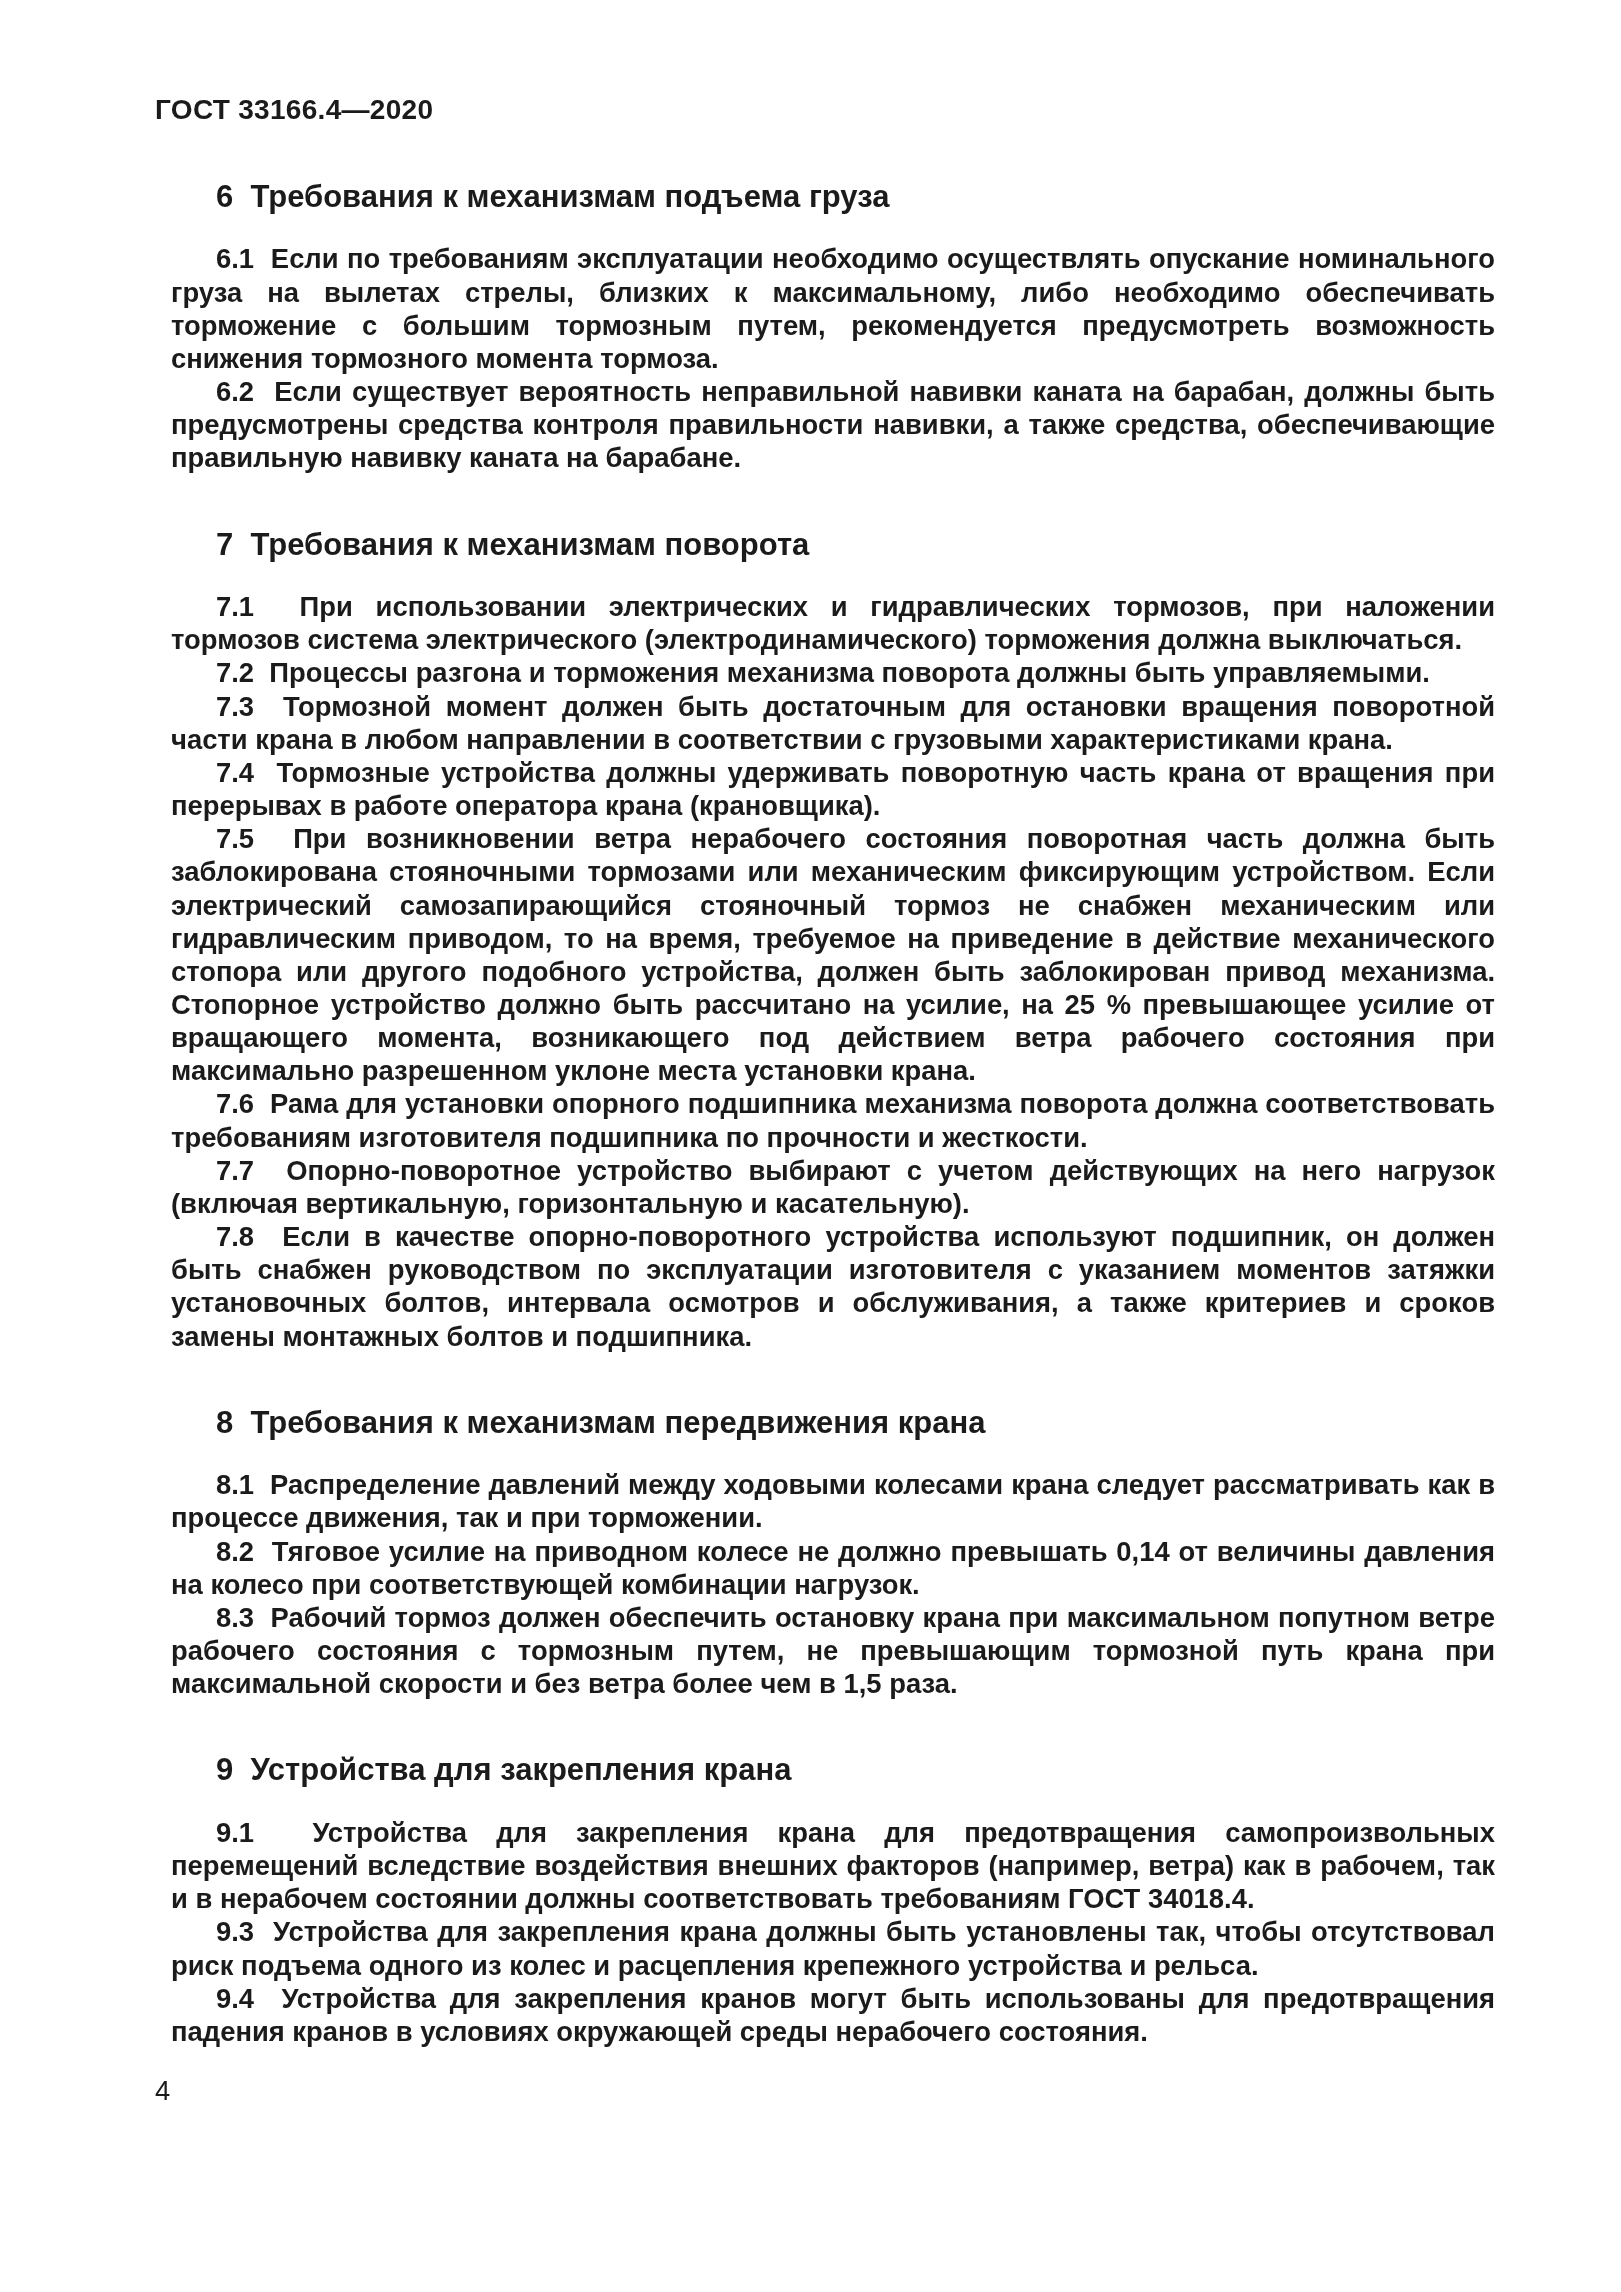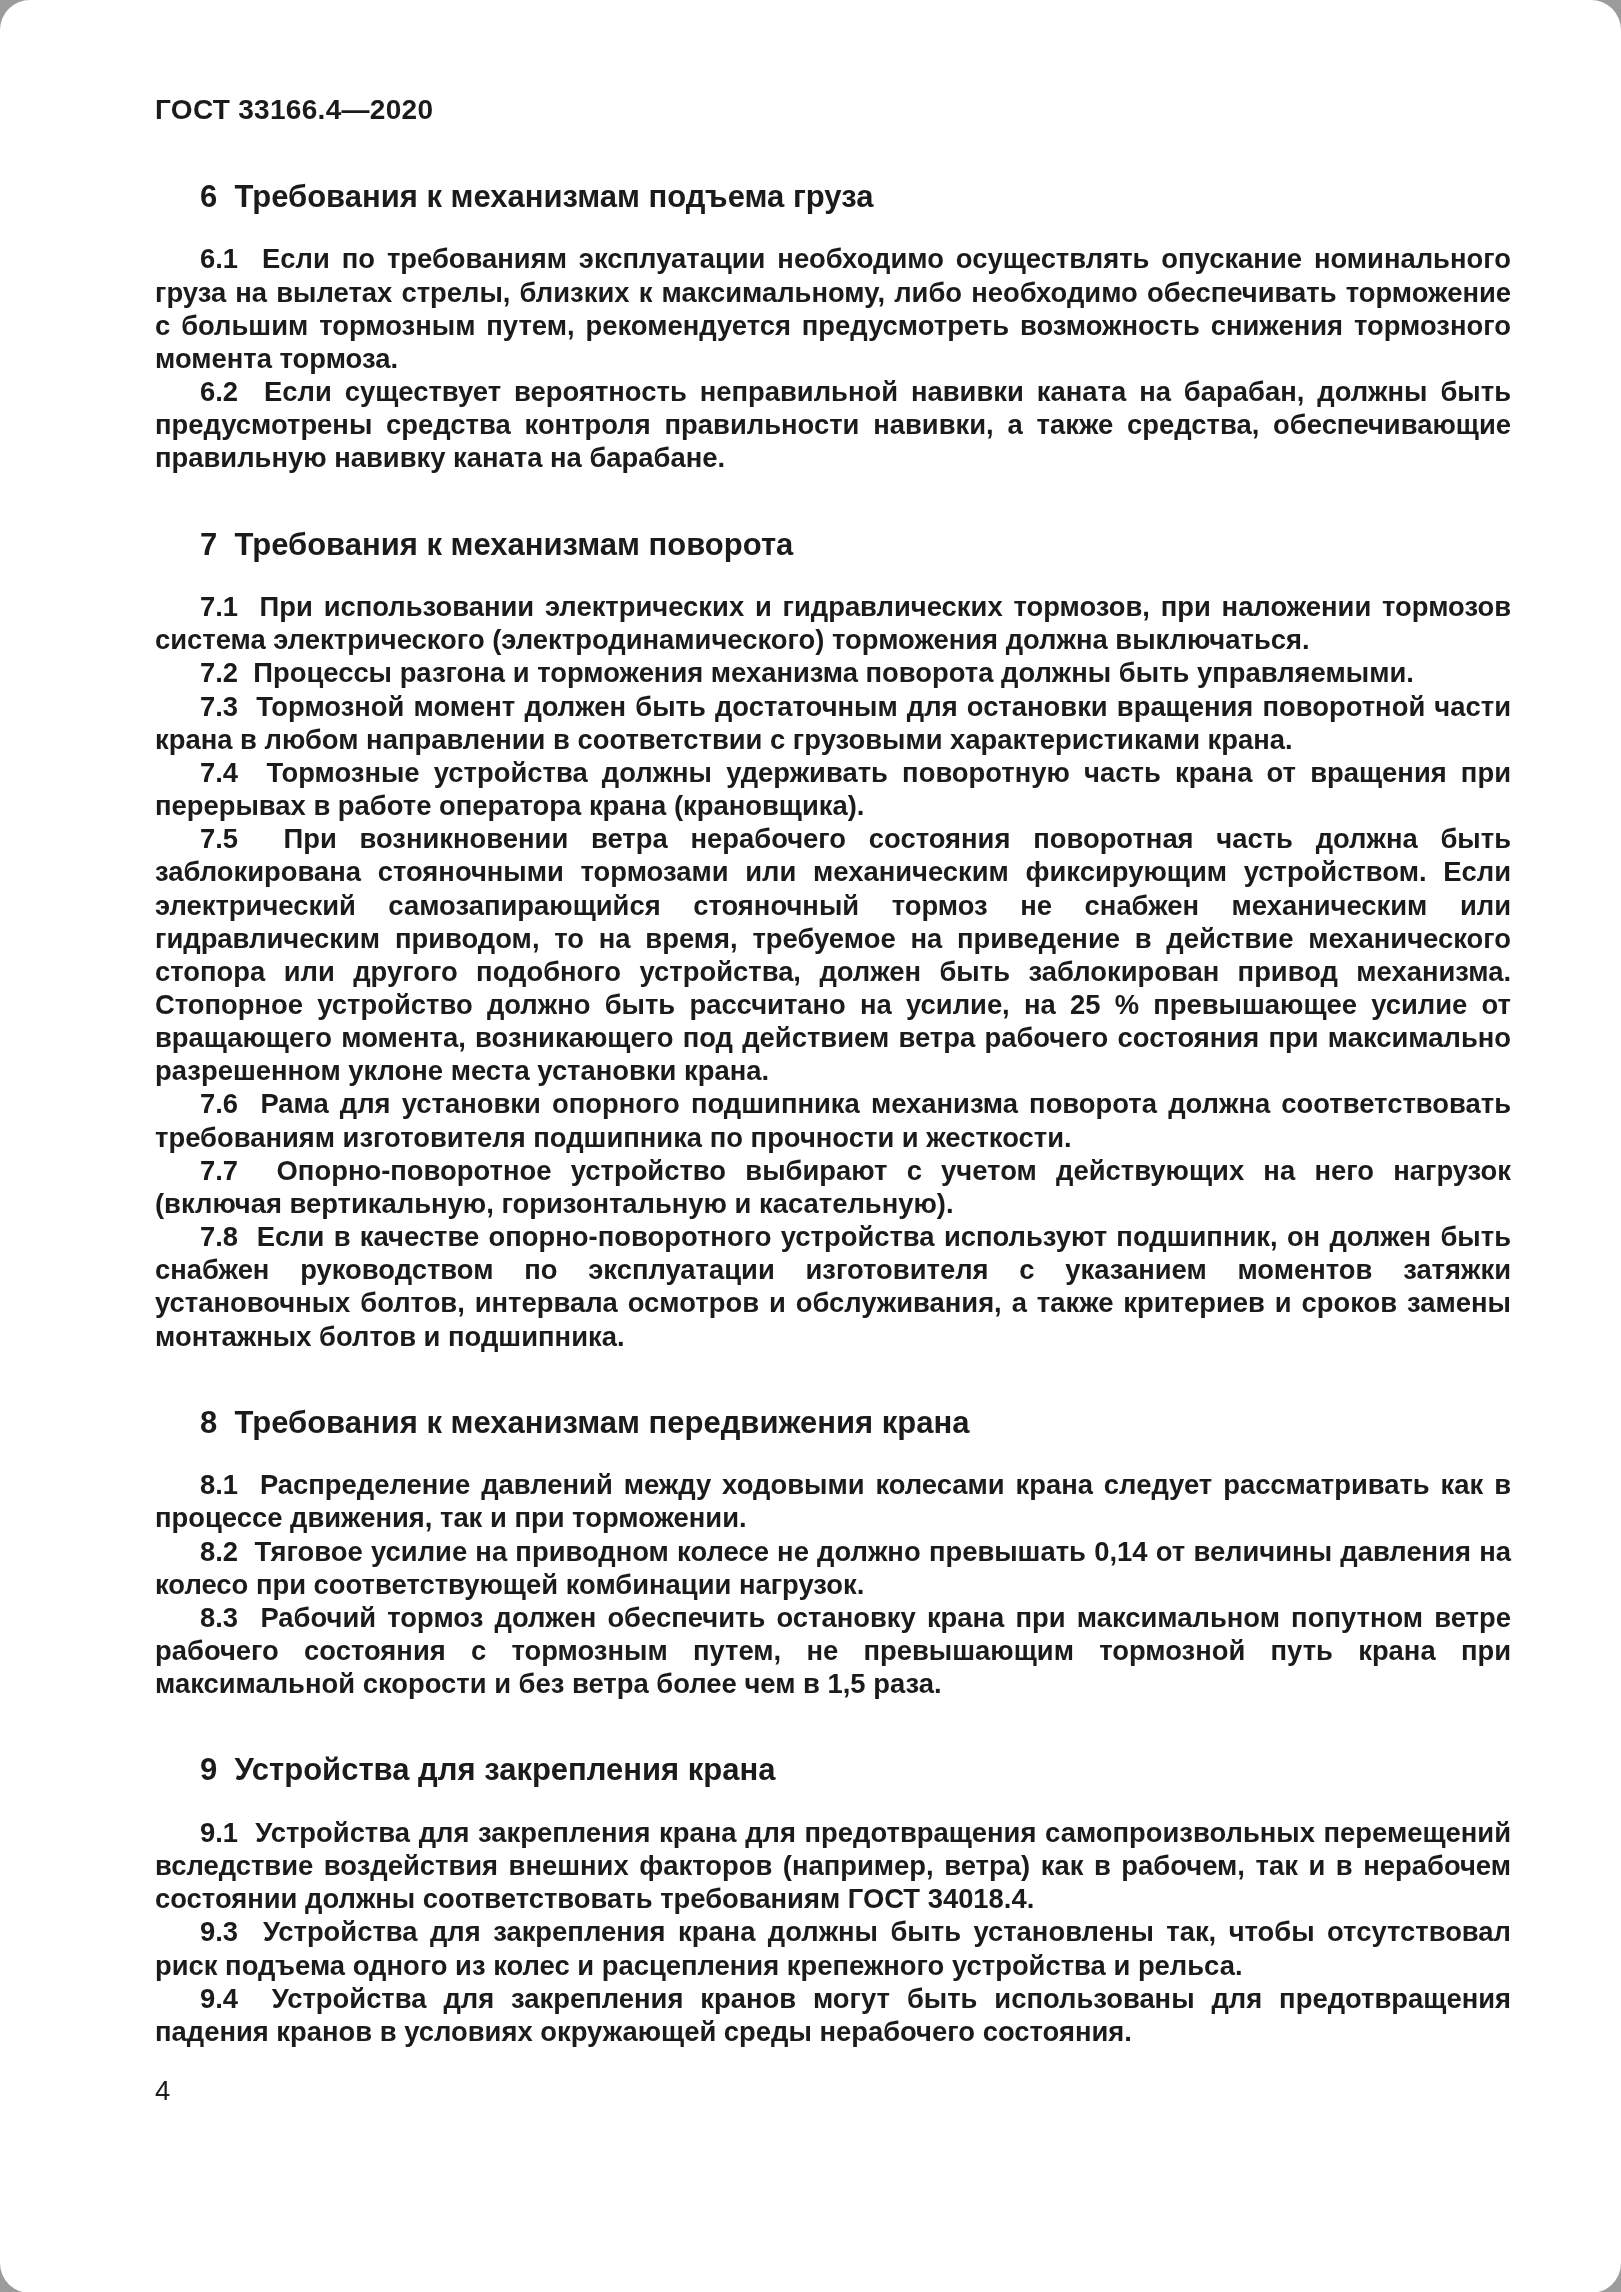--- a/index.html
+++ b/index.html
@@ -12,30 +12,29 @@
     width: 1621px;
     min-height: 2293px;
     margin: 0 auto;
     background: #ffffff;
     box-sizing: border-box;
     padding: 93px 110px 69px 155px;
     font-family: "Liberation Sans", "DejaVu Sans", sans-serif;
     font-size: 27.4px;
     line-height: 1.21;
     color: #1b1b1b;
-    border-radius: 30px;
   }
   .doc-code {
     font-weight: bold;
     font-size: 28px;
     letter-spacing: 0.3px;
     margin: 0 0 7.8px 0;
   }
   .doc-section {
-    margin: 0;
+    margin: 16px;
   }
   .section-heading {
     font-size: 31px;
     font-weight: bold;
     margin: 51px 0 27.4px 0;
     padding-left: 45px;
     line-height: 1.2;
   }
   .para {
     margin: 0;

